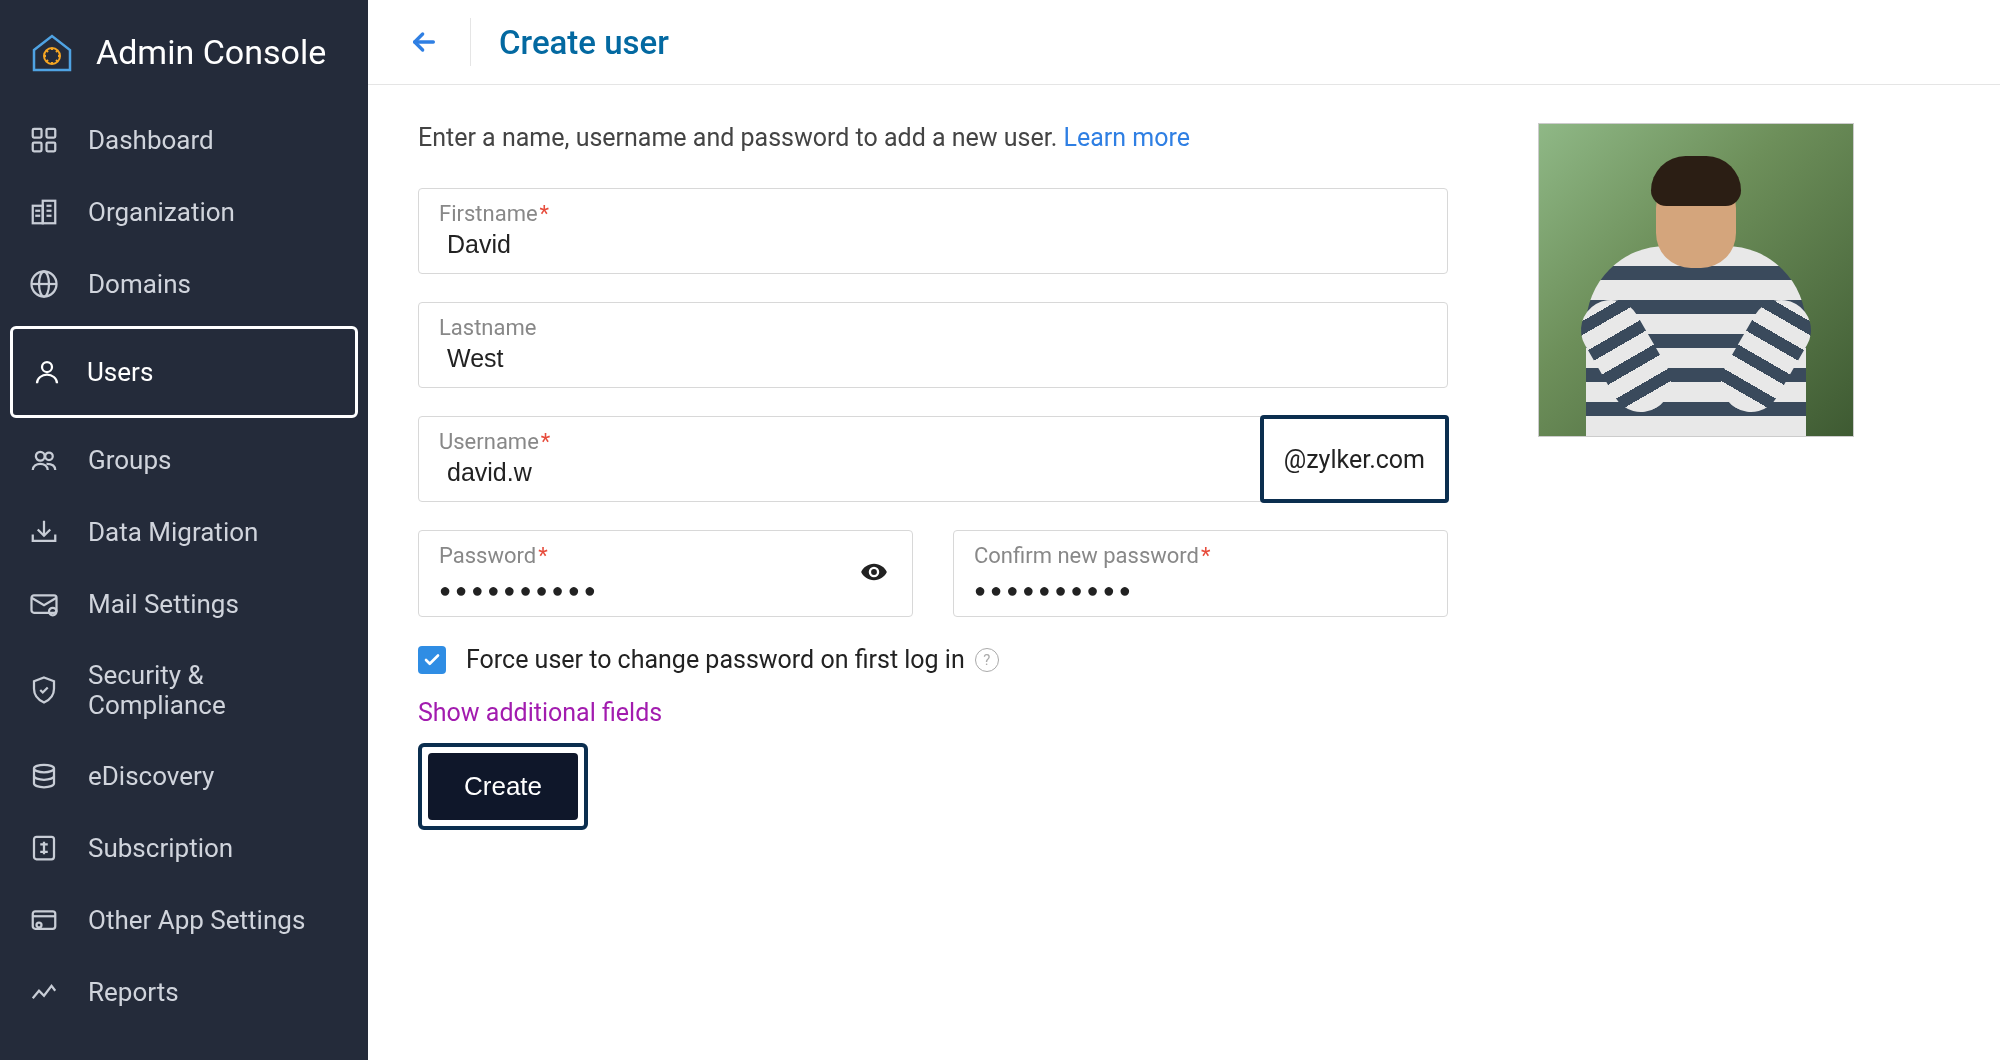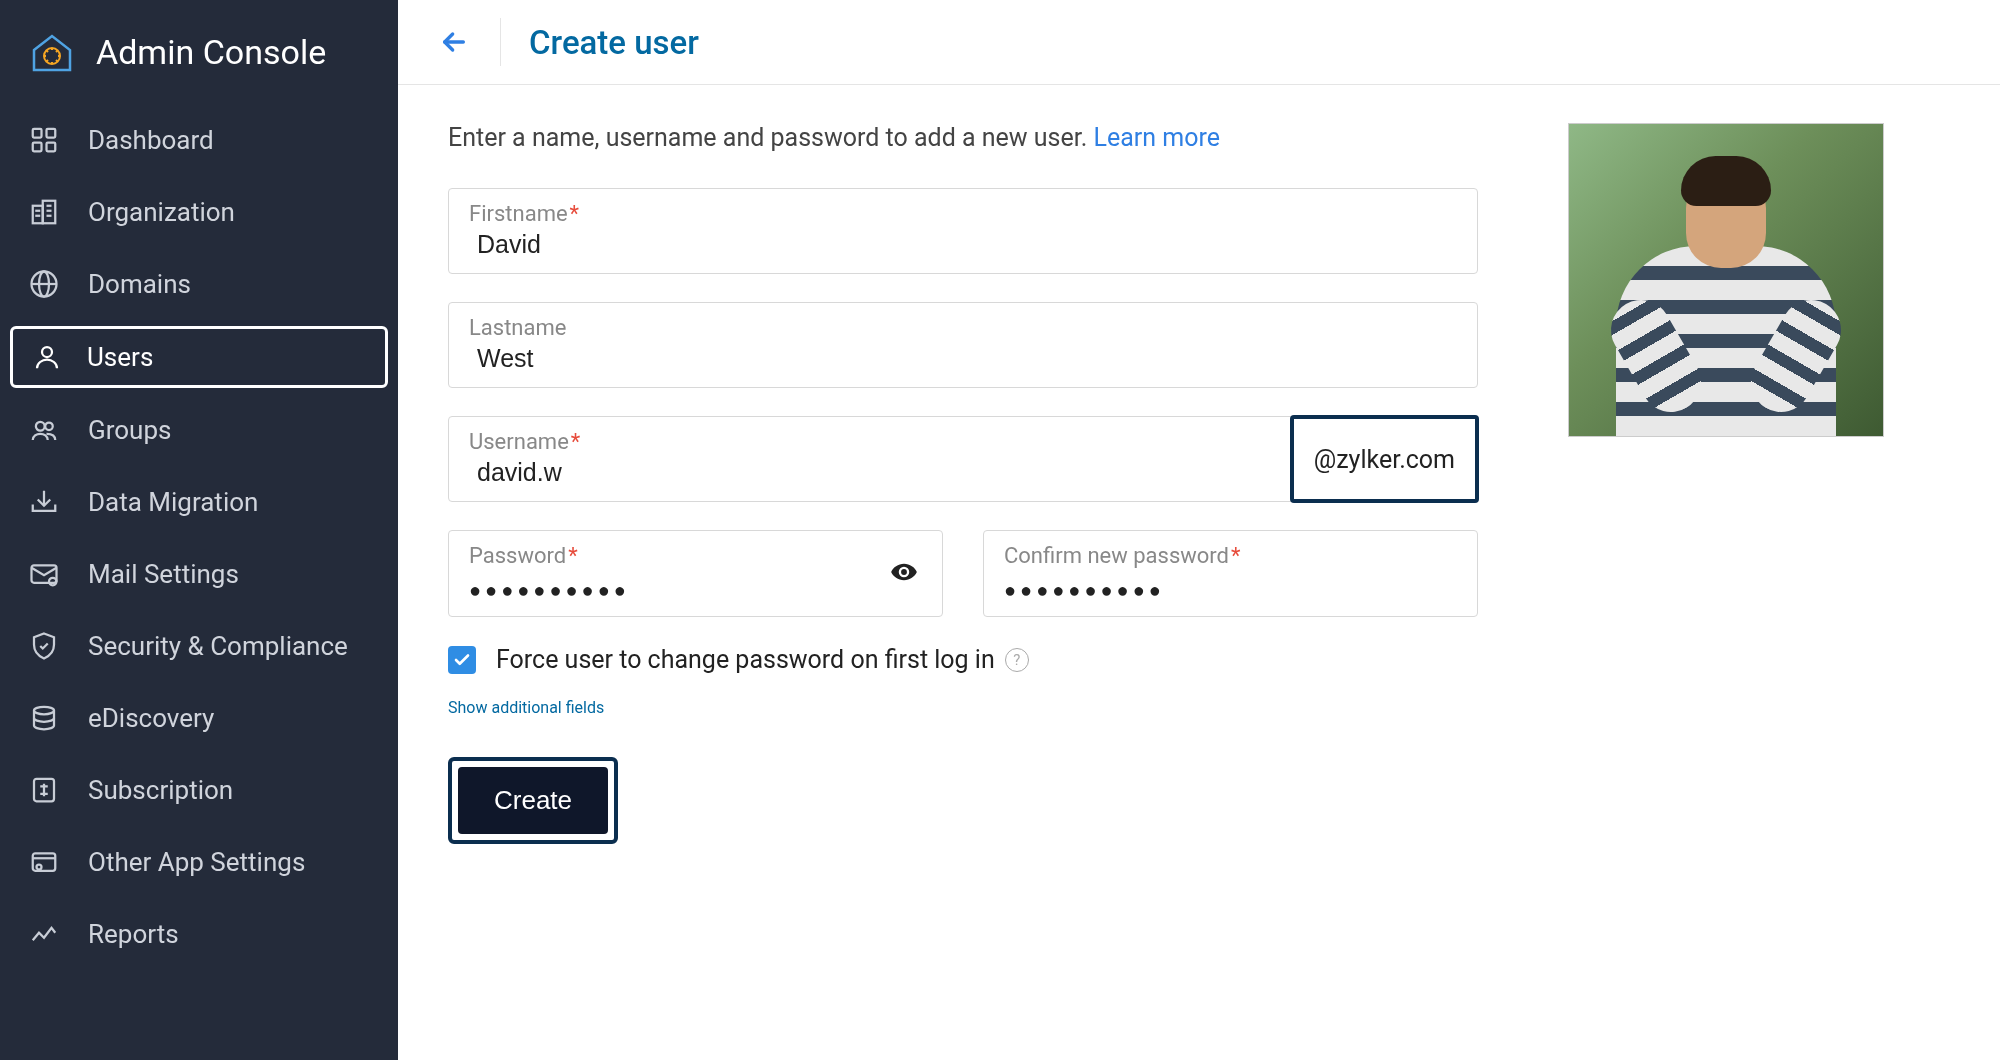--- a/index.html
+++ b/index.html
@@ -6,21 +6,21 @@
     body {
       font-family: -apple-system, BlinkMacSystemFont, "Segoe UI", Roboto, "Helvetica Neue", Arial, sans-serif;
       background: #fff;
       color: #333;
       display: flex;
       width: 2000px;
       height: 1060px;
       overflow: hidden;
     }
     .sidebar {
-      width: 398px;
+      width: 368px;
       background: #242B3A;
       color: #fff;
       flex-shrink: 0;
       padding-top: 12px;
     }
     .sidebar-header {
       display: flex;
       align-items: center;
       padding: 16px 28px 28px 28px;
     }
@@ -54,21 +54,21 @@
       margin-right: 28px;
       display: flex;
       align-items: center;
       justify-content: center;
       flex-shrink: 0;
     }
     .sidebar-item.active {
       border: 3px solid #fff;
       border-radius: 6px;
       margin: 6px 10px;
-      padding: 12px 18px;
+      padding: 27px 18px;
       color: #fff;
     }
     .sidebar-item.active .icon {
       margin-right: 24px;
     }
     .main {
       flex: 1;
       display: flex;
       flex-direction: column;
     }
@@ -212,25 +212,25 @@
       border: 1.5px solid #aaa;
       border-radius: 50%;
       display: inline-flex;
       align-items: center;
       justify-content: center;
       font-size: 15px;
       color: #aaa;
       margin-left: 10px;
     }
     .additional-link {
-      color: #0369a1;
-      font-size: 16px;
+      color: #a21caf;
+      font-size: 25px;
       cursor: pointer;
       display: inline-block;
-      margin-bottom: 40px;
+      margin-bottom: 16px;
     }
     .create-btn-wrap {
       display: inline-block;
       border: 4px solid #0B2E4F;
       border-radius: 6px;
       padding: 6px;
     }
     .create-btn {
       background: #0f172a;
       color: #fff;

